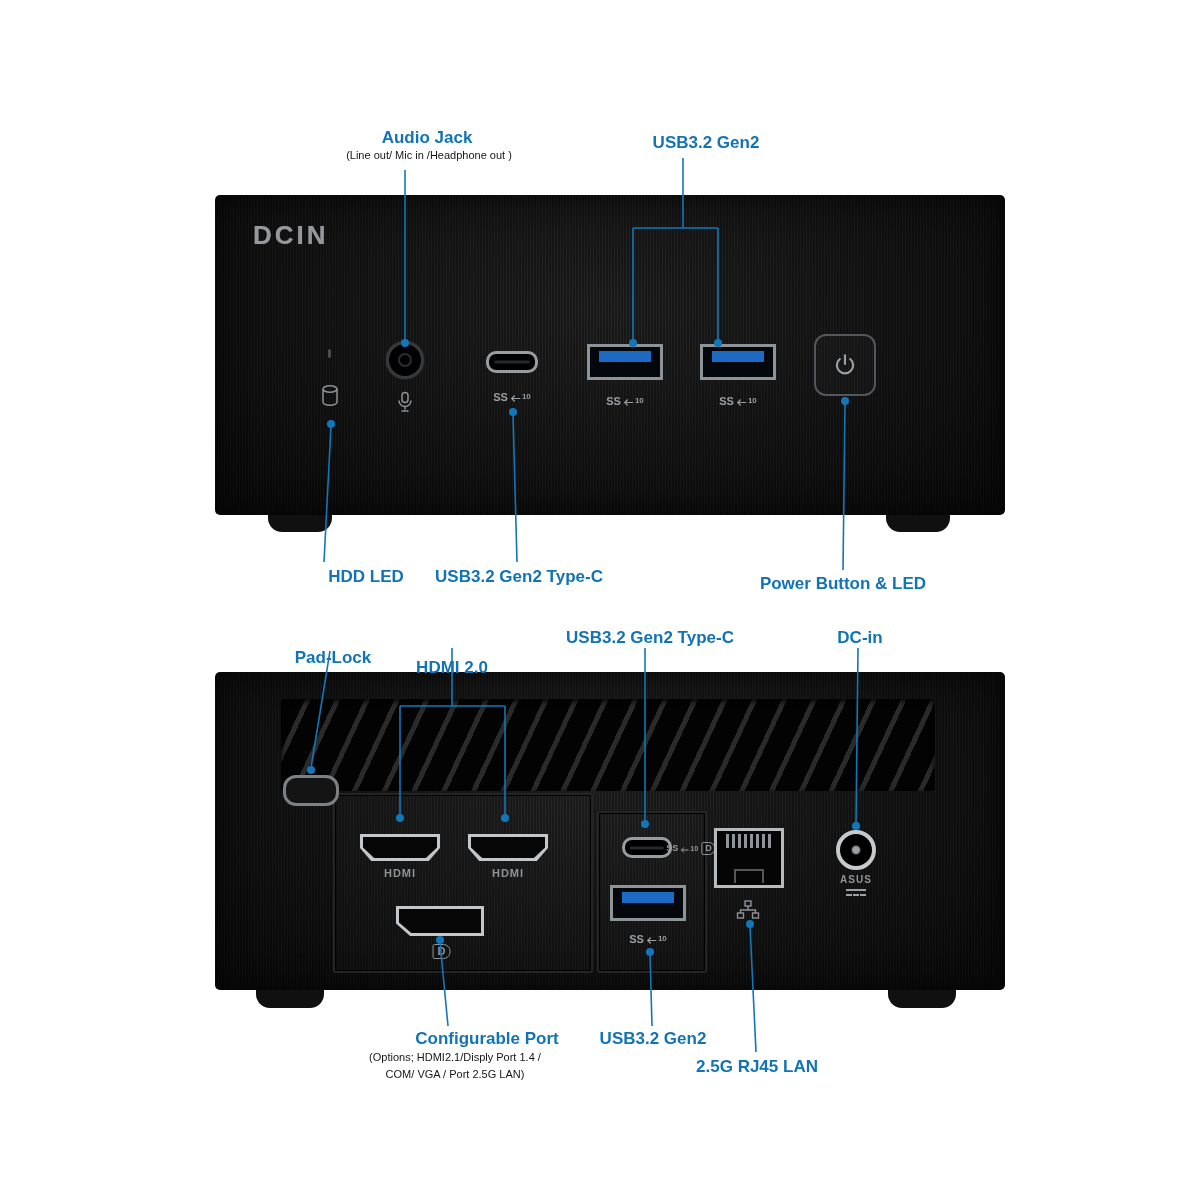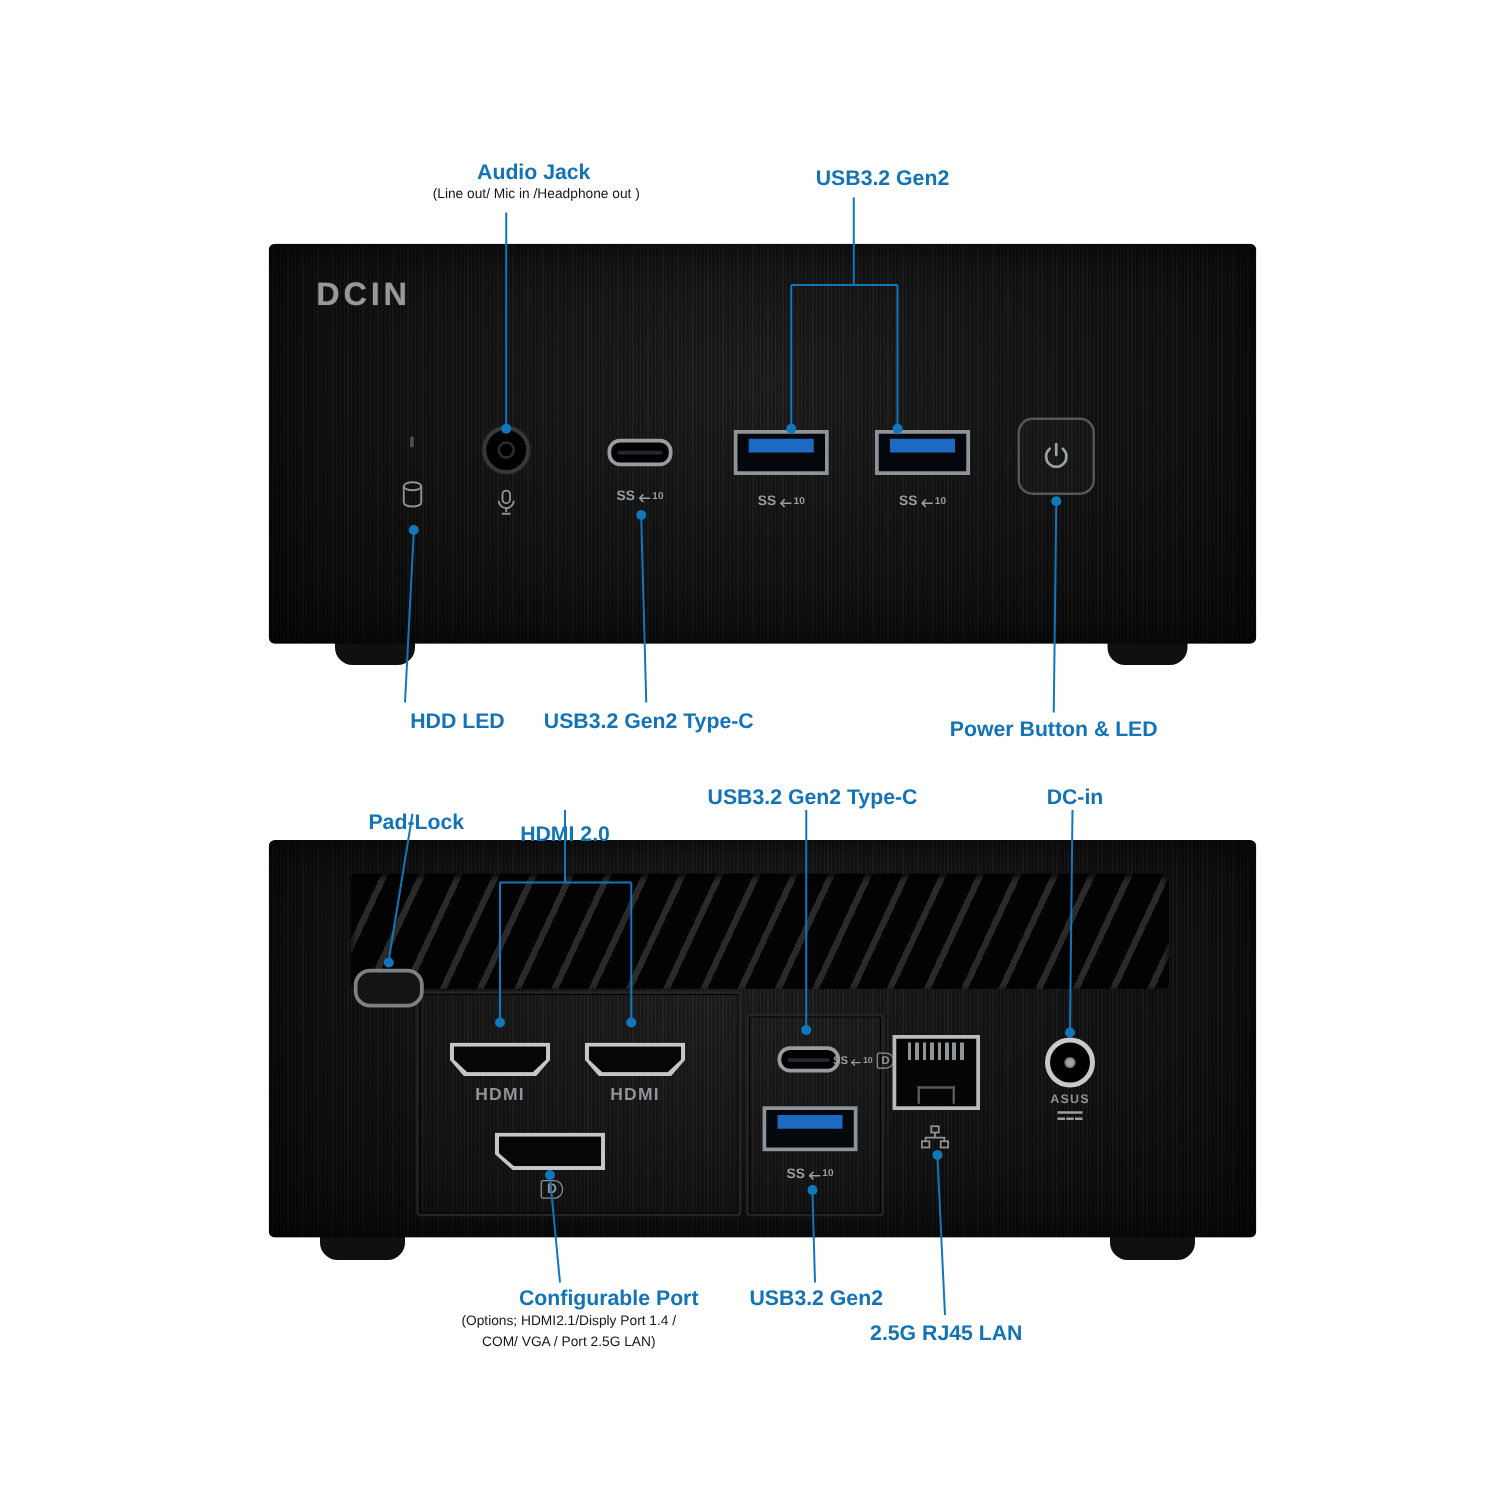--- a/index.html
+++ b/index.html
@@ -67,21 +67,21 @@
     background:repeating-linear-gradient(115deg,#030303 0 22px,#2a2a2a 22px 27px);box-shadow:inset 0 2px 6px #000;}
   #pad-lock{position:absolute;z-index:4;left:283px;top:775px;width:50px;height:25px;border-radius:13px;background:#141414;border:3px solid #7c8185;}
   .recess{position:absolute;z-index:3;border:2px solid #242424;background:rgba(255,255,255,.015);border-radius:3px;box-shadow:inset 0 0 0 1px #000;}
   #recess-video{left:333px;top:793px;width:256px;height:176px;}
   #recess-usb{left:597px;top:811px;width:106px;height:158px;}
 
   .hdmi-outer{position:absolute;z-index:4;background:#c3c7ca;clip-path:polygon(0 0,100% 0,100% 52%,86% 100%,14% 100%,0 52%);}
   .hdmi-inner{position:absolute;left:3px;top:3px;right:3px;bottom:3px;background:#060606;clip-path:polygon(0 0,100% 0,100% 50%,85% 100%,15% 100%,0 50%);}
   #hdmi1{left:360px;top:834px;width:80px;height:27px;}
   #hdmi2{left:468px;top:834px;width:80px;height:27px;}
-  .port-label{position:absolute;z-index:4;transform:translateX(-50%);color:#8f9397;font-size:14px;font-weight:bold;letter-spacing:1px;white-space:nowrap;}
+  .port-label{position:absolute;z-index:4;transform:translateX(-50%);color:#8f9397;font-size:11px;font-weight:bold;letter-spacing:1px;white-space:nowrap;}
   #hdmi1-label{left:400px;top:867px;} #hdmi2-label{left:508px;top:867px;}
   .dp-outer{position:absolute;z-index:4;left:396px;top:906px;width:88px;height:30px;background:#c3c7ca;clip-path:polygon(0 0,100% 0,100% 100%,16% 100%,0 58%);}
   .dp-inner{position:absolute;left:3px;top:3px;right:3px;bottom:3px;background:#060606;clip-path:polygon(0 0,100% 0,100% 100%,15% 100%,0 56%);}
   #dp-icon{position:absolute;z-index:4;left:440px;top:941px;transform:translateX(-50%);}
 
   #rj45{position:absolute;z-index:4;left:714px;top:828px;width:64px;height:54px;border:3px solid #b7bbbe;background:#050505;}
   #rj45 .pins{position:absolute;top:3px;left:50%;transform:translateX(-50%);width:46px;height:14px;background:repeating-linear-gradient(90deg,#8e9498 0 3px,transparent 3px 6px);}
   #rj45 .clip-tab{position:absolute;bottom:2px;left:50%;transform:translateX(-50%);width:26px;height:12px;border:2px solid #54585b;border-bottom:none;}
   #lan-icon{position:absolute;z-index:4;left:736px;top:900px;}
 

